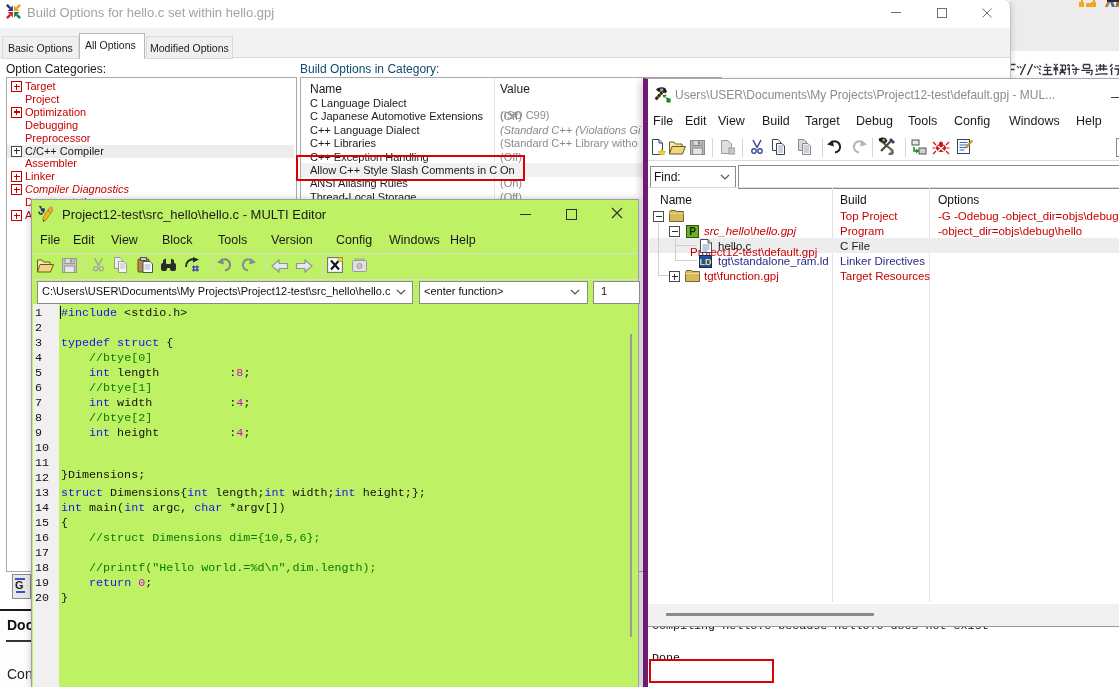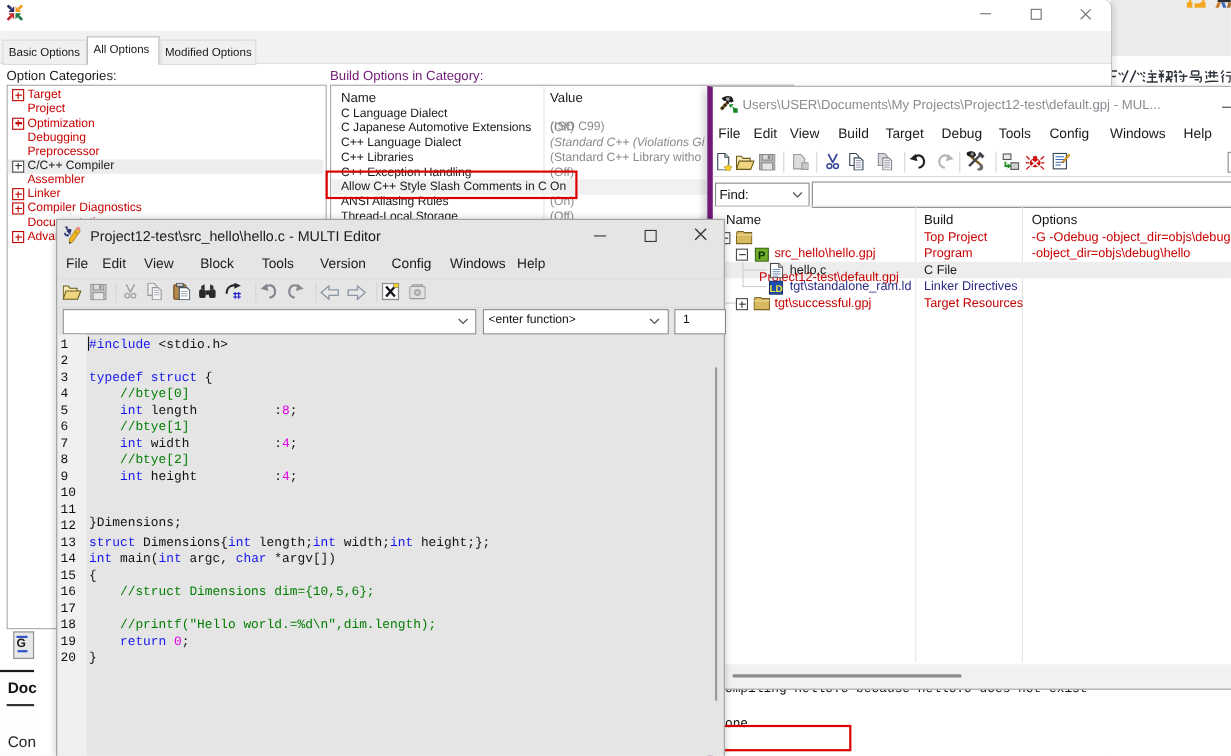--- a/index.html
+++ b/index.html
@@ -70,20 +70,21 @@
   <svg width="15" height="15" style="left:6px;top:4px;" viewBox="0 0 15 15">
     <polygon points="6.9,6.9 6.9,1.6 1.6,6.9" fill="#2d3166"></polygon>
     <line x1="4.2" y1="4.2" x2="0.9" y2="0.9" stroke="#2d3166" stroke-width="2.4"></line>
     <polygon points="8.1,6.9 8.1,1.6 13.4,6.9" fill="#f29a23"></polygon>
     <line x1="10.8" y1="4.2" x2="14.1" y2="0.9" stroke="#f29a23" stroke-width="2.4"></line>
     <polygon points="6.9,8.1 6.9,13.4 1.6,8.1" fill="#c1272d"></polygon>
     <line x1="4.2" y1="10.8" x2="0.9" y2="14.1" stroke="#c1272d" stroke-width="2.4"></line>
     <polygon points="8.1,8.1 8.1,13.4 13.4,8.1" fill="#1d7a46"></polygon>
     <line x1="10.8" y1="10.8" x2="14.1" y2="14.1" stroke="#1d7a46" stroke-width="2.4"></line>
   </svg>
+  <div class="t" style="left:27px;top:5px;font-size:13px;color:#a3a3a3;">Build Options for hello.c set within hello.gpj</div>
 
   <div class="ab" style="left:891px;top:12px;width:10px;height:1px;background:#707070;"></div>
   <div class="ab" style="left:937px;top:8px;width:8px;height:8px;border:1px solid #707070;"></div>
   <svg width="12" height="12" style="left:981px;top:7px;" viewBox="0 0 12 12">
     <path d="M1.5,1.5 L10.5,10.5 M10.5,1.5 L1.5,10.5" stroke="#707070" stroke-width="1"></path>
   </svg>
 
   <div class="ab" style="left:0;top:28px;width:1010px;height:29px;background:#f2f2f2;"></div>
   <div class="ab" style="left:0;top:57px;width:1010px;height:1px;background:#d9d9d9;"></div>
   <div class="ab" style="left:2px;top:36px;width:75px;height:21px;border:1px solid #d9d9d9;background:#f0f0f0;"></div>
@@ -118,30 +119,30 @@
       <div class="t" style="left:25px;top:157.4px;font-size:11px;color:#c80000;">Assembler</div>
       <div class="pbox" style="left:11px;top:171.3px;">
         <i></i>
         <b></b>
       </div>
       <div class="t" style="left:25px;top:170.3px;font-size:11px;color:#c80000;">Linker</div>
       <div class="pbox" style="left:11px;top:184.2px;">
         <i></i>
         <b></b>
       </div>
-      <div class="t" style="left:25px;top:183.2px;font-size:11px;color:#c80000;">Compiler Diagnostics</div>
+      <div class="t" style="left:25px;top:183.2px;font-size:11px;color:#c80000;font-style:italic;">Compiler Diagnostics</div>
       <div class="t" style="left:25px;top:196.10000000000002px;font-size:11px;color:#c80000;">Documentation</div>
       <div class="pbox" style="left:11px;top:210px;">
         <i></i>
         <b></b>
       </div>
       <div class="t" style="left:25px;top:209px;font-size:11px;color:#c80000;">Advanced</div>
     </div>
 
-  <div class="t" style="left:300px;top:62px;font-size:12px;color:#701a75;">Build Options in Category:</div>
+  <div class="t" style="left:300px;top:62px;font-size:12px;color:#0c4a6e;">Build Options in Category:</div>
   <div class="ab" style="left:300px;top:77px;width:420px;height:493px;border:1px solid #a9a9a9;background:#fff;"></div>
   <div class="ab" style="left:494px;top:78px;width:1px;height:491px;background:#e4e4e4;"></div>
   <div class="ab" style="left:301px;top:163px;width:342px;height:14px;background:#f1f1f1;"></div>
   <div class="t" style="left:310px;top:82px;font-size:12px;color:#1a1a1a;">Name</div>
   <div class="t" style="left:500px;top:82px;font-size:12px;color:#1a1a1a;">Value</div>
   <div id="opts">
       <div class="t" style="left:310px;top:97px;font-size:11px;color:#1a1a1a;">C Language Dialect</div>
       <div class="t" style="left:500px;top:97px;font-size:11px;color:#8a8a8a;margin-top:12px;">(ISO C99)</div>
       <div class="t" style="left:310px;top:110.4px;font-size:11px;color:#1a1a1a;">C Japanese Automotive Extensions</div>
       <div class="t" style="left:500px;top:110.4px;font-size:11px;color:#8a8a8a;">(Off)</div>
@@ -304,21 +305,21 @@
       <div class="t" style="left:42px;top:131px;font-size:11.5px;color:#c80000;margin-top:36px;">Project12-test\default.gpj</div>
       <div class="t" style="left:192px;top:131px;font-size:11.5px;color:#c80000;">Top Project</div>
       <div class="t" style="left:290px;top:131px;font-size:11.5px;color:#c80000;">-G -Odebug -object_dir=objs\debug :ou</div>
       <div class="pbox k" style="left:21px;top:147px;">
         <i></i>
       </div>
       <svg width="13" height="13" style="left:38px;top:146px;" viewBox="0 0 13 13">
         <rect x="0.5" y="0.5" width="12" height="12" fill="#6fae28" stroke="#2d5510"></rect>
         <text x="6.5" y="10" font-size="10" font-weight="bold" text-anchor="middle" fill="#0c2a05" font-family="Liberation Sans">P</text>
       </svg>
-      <div class="t" style="left:56px;top:146px;font-size:11.5px;color:#c80000;">src_hello\hello.gpj</div>
+      <div class="t" style="left:56px;top:146px;font-size:11.5px;color:#c80000;font-style:italic;">src_hello\hello.gpj</div>
       <div class="t" style="left:192px;top:146px;font-size:11.5px;color:#c80000;">Program</div>
       <div class="t" style="left:290px;top:146px;font-size:11.5px;color:#c80000;">-object_dir=objs\debug\hello</div>
       <svg width="12" height="14" style="left:52px;top:160px;" viewBox="0 0 12 14">
         <path d="M0.5,0.5 L8,0.5 L11.5,4 L11.5,13.5 L0.5,13.5 Z" fill="#fff" stroke="#4a4a4a"></path>
         <path d="M8,0.5 L8,4 L11.5,4" fill="#e0e0e0" stroke="#4a4a4a"></path>
         <path d="M2.5,6 h7 M2.5,8 h7 M2.5,10 h7 M2.5,12 h5" stroke="#6a8ab8" stroke-width="0.9"></path>
       </svg>
       <div class="t" style="left:70px;top:161px;font-size:11.5px;color:#1a1a1a;">hello.c</div>
       <div class="t" style="left:192px;top:161px;font-size:11.5px;color:#1a1a1a;">C File</div>
       <svg width="13" height="13" style="left:51px;top:176px;" viewBox="0 0 13 13">
@@ -328,35 +329,35 @@
       <div class="t" style="left:70px;top:176px;font-size:11.5px;color:#2b2b86;">tgt\standalone_ram.ld</div>
       <div class="t" style="left:192px;top:176px;font-size:11.5px;color:#2b2b86;">Linker Directives</div>
       <div class="pbox k" style="left:21px;top:192px;">
         <i></i>
         <b></b>
       </div>
       <svg width="15" height="13" style="left:37px;top:191px;" viewBox="0 0 15 13">
         <path d="M0.5,2.5 L0.5,11.5 L14.5,11.5 L14.5,1.5 L8,1.5 L6.5,0.5 L1.5,0.5 Z" fill="#d8b95e" stroke="#7a6428"></path>
         <path d="M0.5,3.5 L14.5,3.5" stroke="#e8d79c"></path>
       </svg>
-      <div class="t" style="left:56px;top:191px;font-size:11.5px;color:#c80000;">tgt\successful.gpj</div>
+      <div class="t" style="left:56px;top:191px;font-size:11.5px;color:#c80000;">tgt\function.gpj</div>
       <div class="t" style="left:192px;top:191px;font-size:11.5px;color:#c80000;">Target Resources</div>
     </div>
 
   <div class="ab" style="left:0;top:525px;width:476px;height:22px;background:#f1f1f1;"></div>
   <div class="ab" style="left:18px;top:534px;width:208px;height:3px;background:#8a8a8a;border-radius:1px;"></div>
 
   <div class="ab" style="left:0;top:547px;width:476px;height:62px;border-top:1px solid #9a9a9a;background:#fff;overflow:hidden;">
     <div class="mono" style="position:absolute;left:4px;top:-8px;color:#111;">Compiling hello.c because hello.o does not exist</div>
     <div class="mono" style="position:absolute;left:4px;top:24px;color:#111;">Done</div>
   </div>
   <div class="rbox" style="left:1px;top:580px;width:121px;height:20px;"></div>
 </div>
 
-<div class="ab" id="ed" style="left:31px;top:199px;width:606px;height:488px;background:#e5e5e5;border:1px solid #9f9f9f;border-bottom:none;box-shadow:0 0 7px rgba(0,0,0,0.22);margin-left:20px;">
+<div class="ab" id="ed" style="left:31px;top:199px;width:606px;height:488px;background:#bef264;border:1px solid #9f9f9f;border-bottom:none;box-shadow:0 0 7px rgba(0,0,0,0.22);">
   <svg width="17" height="17" style="left:6px;top:5px;" viewBox="0 0 17 17">
     <path d="M0.8,1 L3.5,1 L3.5,3.2 L6.8,3.2 L6.8,6 L4,6 Z" fill="#2c3470"></path>
     <path d="M7.8,7.2 L2.2,7.2 L5,4.2 Z" fill="#2c3470" transform="rotate(45 5 6)"></path>
     <path d="M1,6.5 C1,8.5 2,9.3 3.8,9.3 L3.8,7.8" fill="none" stroke="#2c3470" stroke-width="1.4"></path>
     <path d="M12,2 L15,5 L8,15 L5,16 L5,12.5 Z" fill="#f0b61f" stroke="#8a6a10" stroke-width="0.6"></path>
     <circle cx="13.3" cy="3" r="1.8" fill="#f08a8a"></circle>
     <path d="M5,15 L7,16 L5,16.5 Z" fill="#111"></path>
     <line x1="10" y1="5.5" x2="12.5" y2="7.5" stroke="#8a6a10" stroke-width="0.7"></line>
   </svg>
   <div class="t" style="left:30px;top:7px;font-size:13px;color:#1a1a1a;">Project12-test\src_hello\hello.c - MULTI Editor</div>
@@ -441,20 +442,21 @@
       </svg>
   <svg width="15" height="15" style="left:320px;top:58px;" viewBox="0 0 15 15">
         <rect x="0.5" y="2.5" width="14" height="11" rx="1" fill="#e0e0e0" stroke="#9a9a9a"></rect>
         <path d="M3,2.5 L3,1 L12,1 L12,2.5" fill="none" stroke="#9a9a9a"></path>
         <circle cx="7.5" cy="8" r="2.5" fill="#c9c9c9" stroke="#9a9a9a"></circle>
       </svg>
   </div>
   <div class="ab" style="left:0;top:79px;width:606px;height:1px;background:#dcdcdc;"></div>
 
   <div class="ab" style="left:5px;top:81px;width:374px;height:21px;border:1px solid #8a8a8a;background:#fff;"></div>
+  <div class="t" style="left:10px;top:85px;font-size:11px;color:#111;">C:\Users\USER\Documents\My Projects\Project12-test\src_hello\hello.c</div>
   <svg width="10" height="6" style="left:364px;top:89px;" viewBox="0 0 10 6">
       <path d="M1,1 L5,5 L9,1" fill="none" stroke="#555" stroke-width="1.2"></path>
     </svg>
   <div class="ab" style="left:387px;top:81px;width:167px;height:21px;border:1px solid #8a8a8a;background:#fff;"></div>
   <div class="t" style="left:392px;top:85px;font-size:11px;color:#111;">&lt;enter function&gt;</div>
   <svg width="10" height="6" style="left:538px;top:89px;" viewBox="0 0 10 6">
       <path d="M1,1 L5,5 L9,1" fill="none" stroke="#555" stroke-width="1.2"></path>
     </svg>
   <div class="ab" style="left:561px;top:81px;width:45px;height:21px;border:1px solid #8a8a8a;background:#fff;"></div>
   <div class="t" style="left:569px;top:85px;font-size:11px;color:#111;">1</div>

